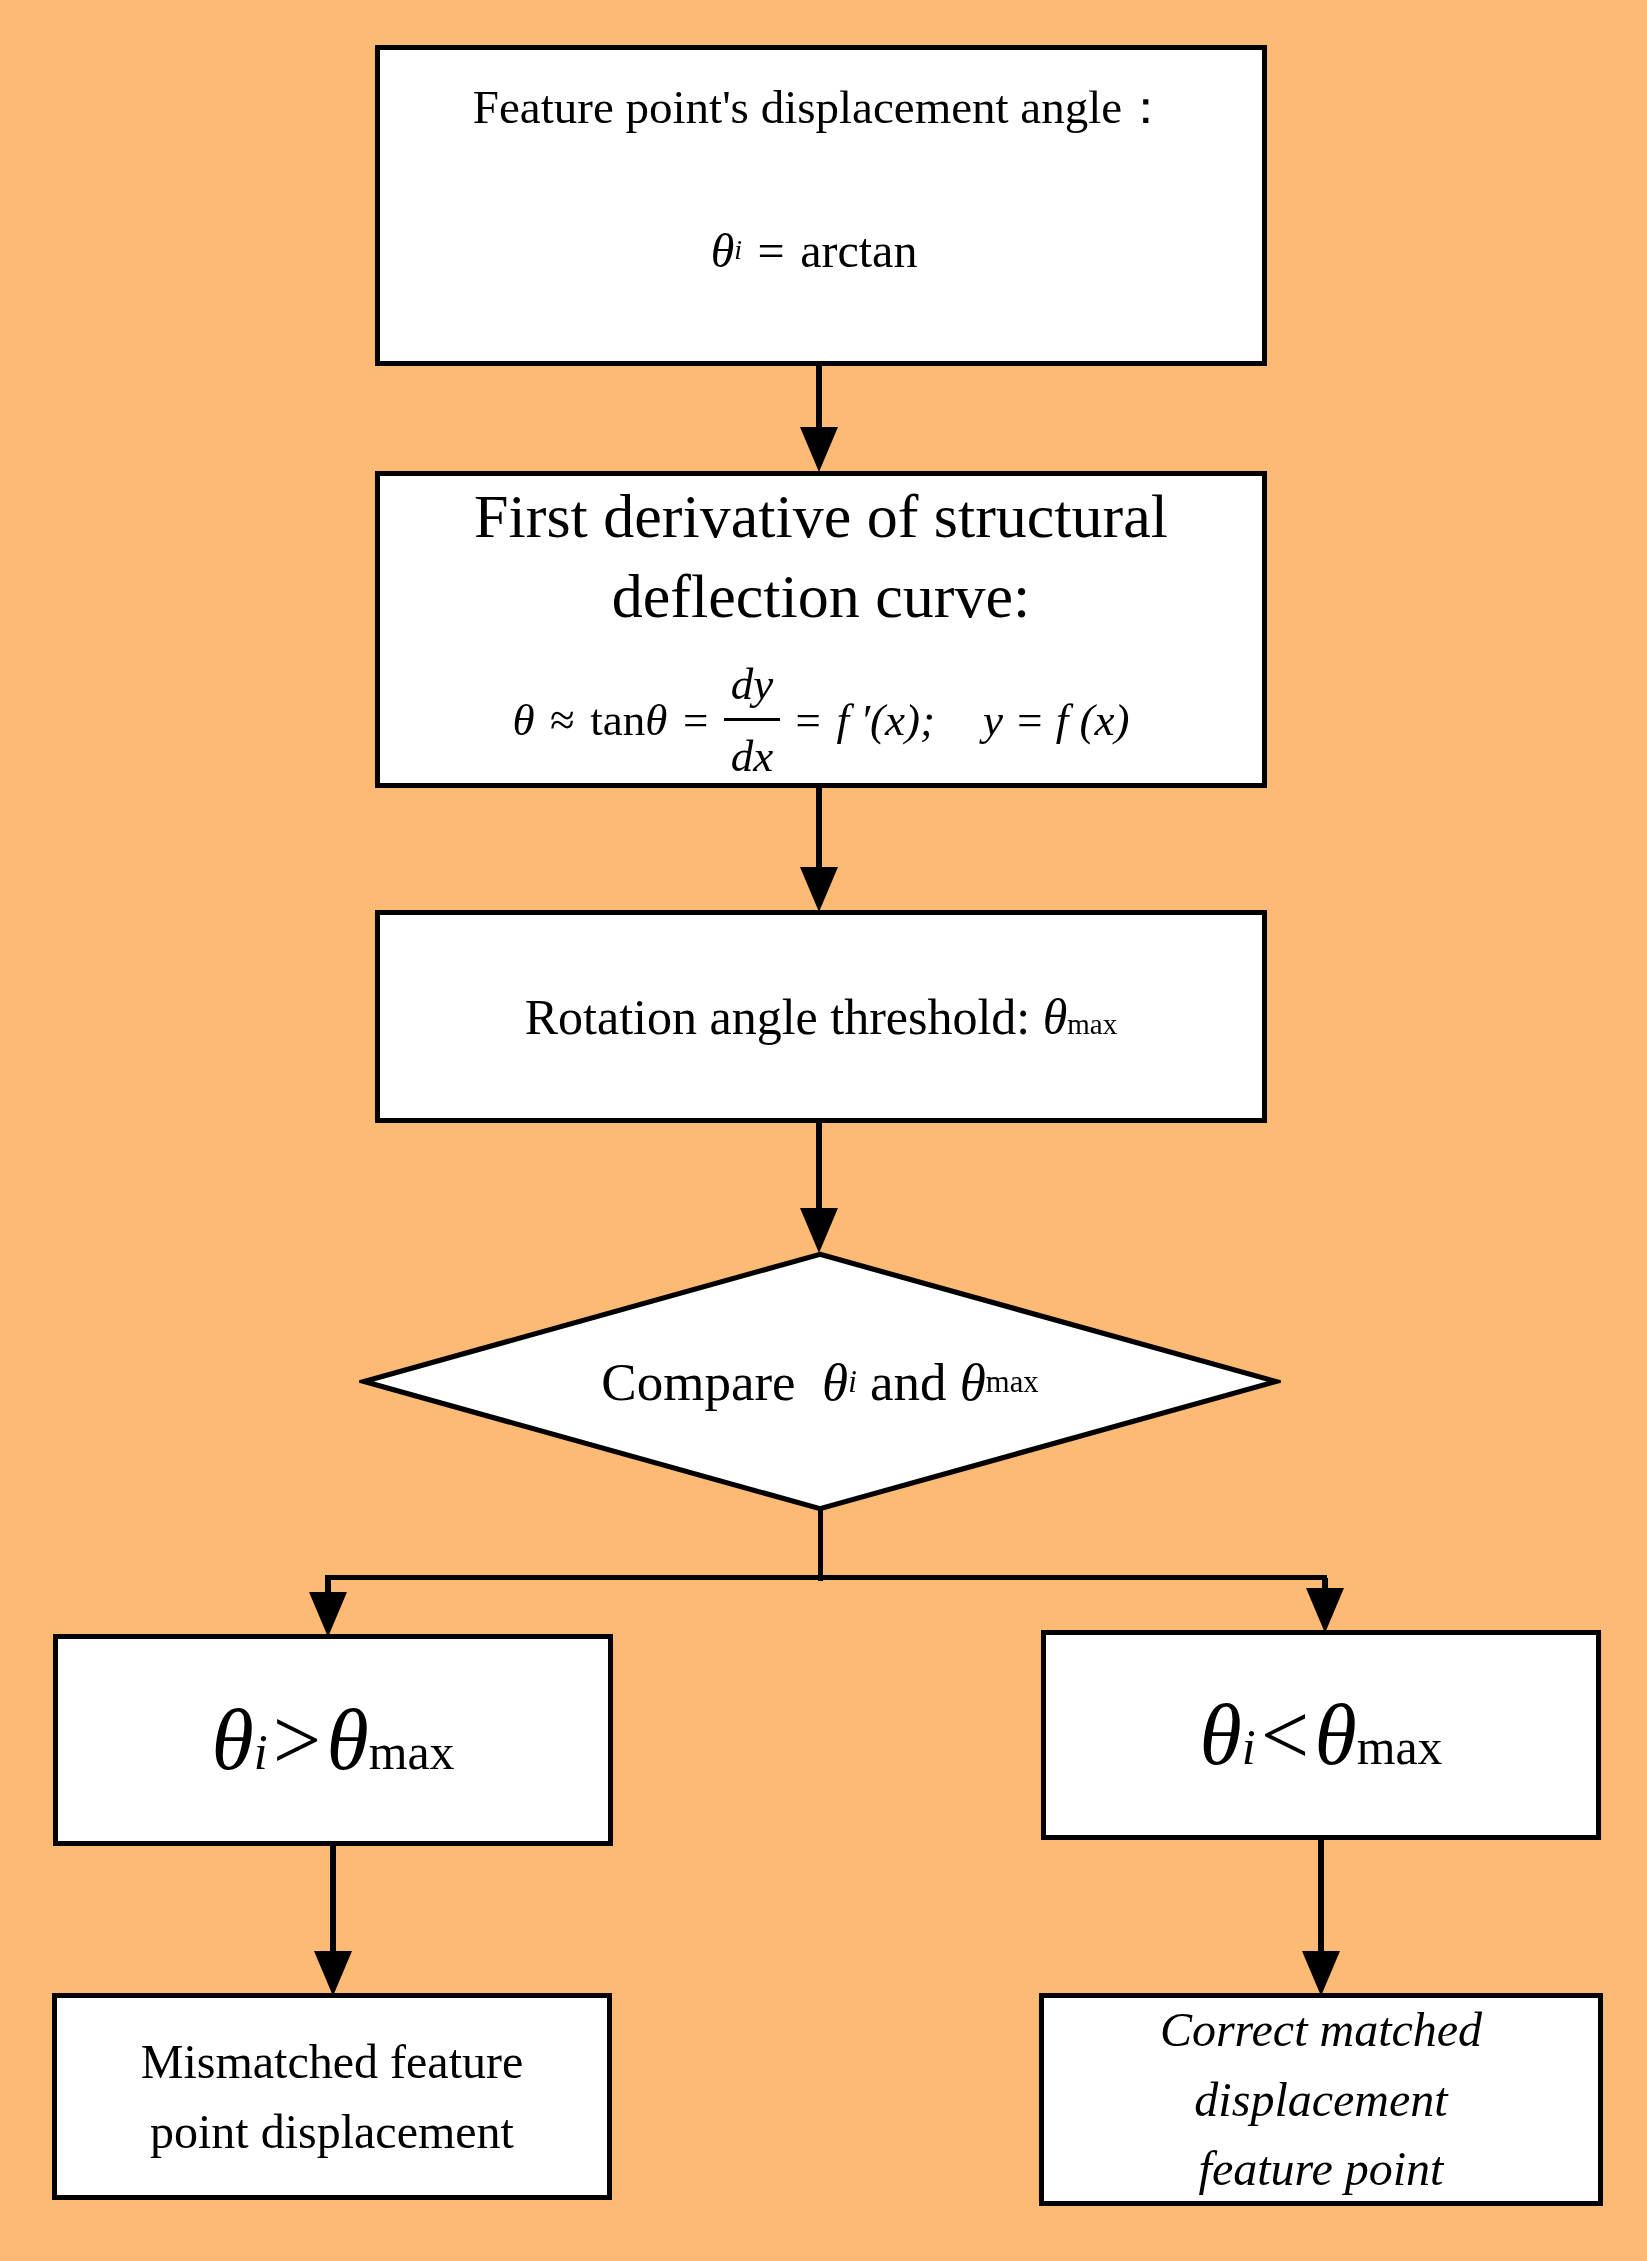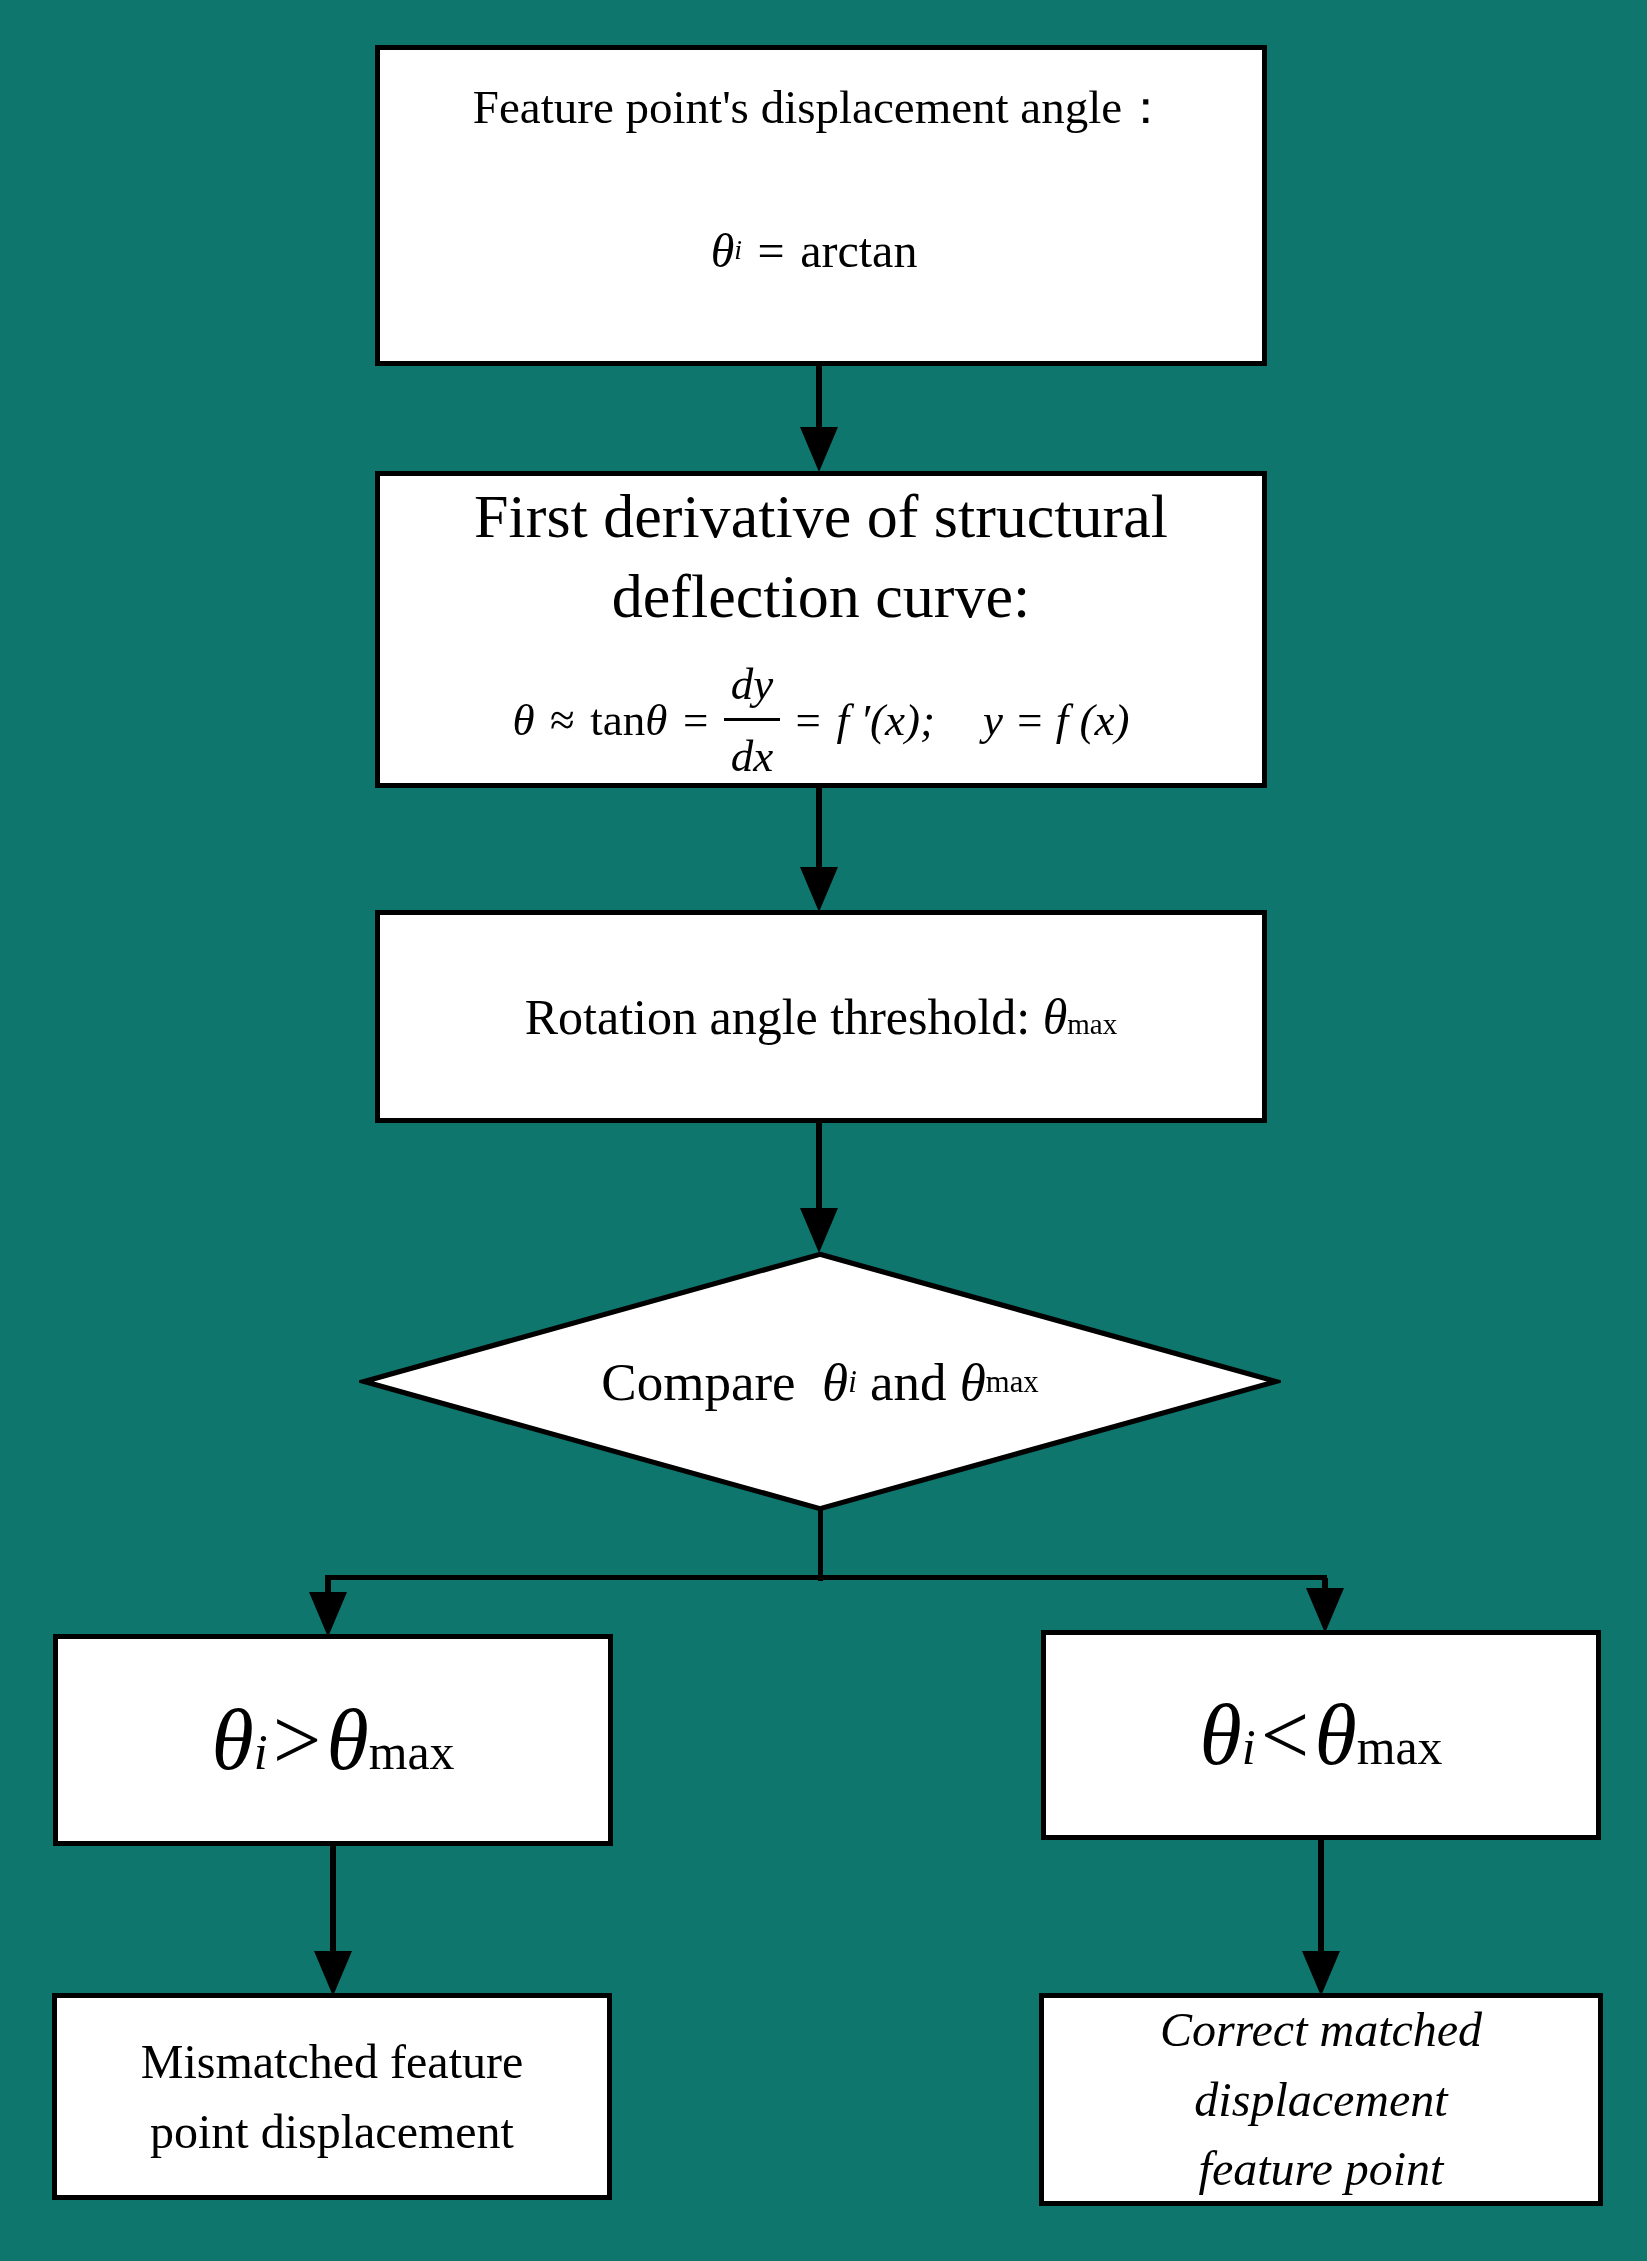--- a/index.html
+++ b/index.html
@@ -4,21 +4,21 @@
 <style>
   html, body {
     margin: 0;
     padding: 0;
     background: #ffffff;
   }
   .canvas {
     position: relative;
     width: 1648px;
     height: 2261px;
-    background: #0f766e;
+    background: #fdba74;
     color: #000000;
     font-family: "Liberation Serif", "DejaVu Serif", serif;
     overflow: hidden;
   }
 
   
   .node {
     position: absolute;
     background: #ffffff;
     border: 5.2px solid #000000;

